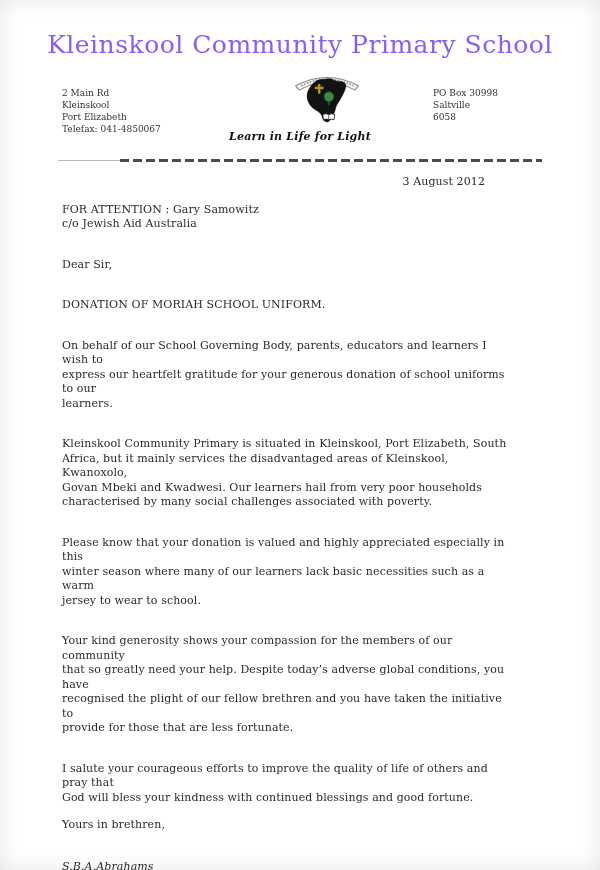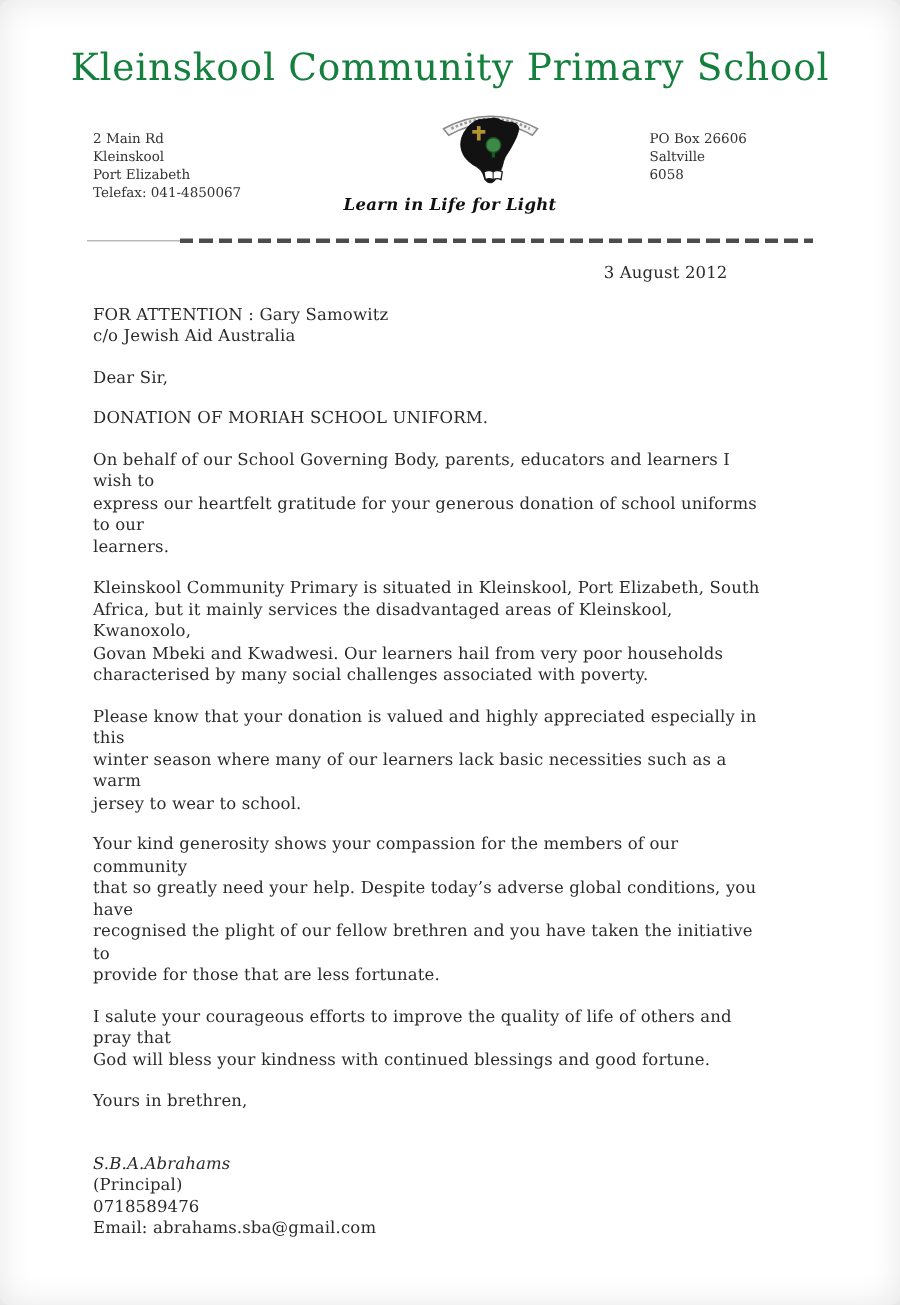--- a/index.html
+++ b/index.html
@@ -14,21 +14,21 @@
     color: #2a2a2a;
     overflow: hidden;
     box-shadow: inset 0 0 22px rgba(0,0,0,0.10);
     border-radius: 6px;
   }
   .school-title {
     margin-top: 30px;
     text-align: center;
     font-size: 25px;
     letter-spacing: 0.5px;
-    color: #15803d;
+    color: #8b5cf6;
     font-weight: normal;
   }
   .letterhead {
     position: relative;
     height: 72px;
     margin-top: 12px;
   }
   .addr {
     position: absolute;
     top: 16px;
@@ -74,21 +74,21 @@
     font-size: 11px;
     line-height: 14.5px;
     letter-spacing: 0.1px;
   }
   .date-line {
     margin-top: 13px;
     text-align: right;
     padding-right: 23px;
   }
   .attention-block { margin-top: 13px; white-space: pre-line; }
-  .para { margin-top: 13px; white-space: pre-line; }
+  .para { margin-top: 26px; white-space: pre-line; }
   .closing { margin-top: 13px; }
   .signature {
     margin-top: 27px;
     font-style: italic;
   }
   .sig-detail { white-space: pre-line; }
 </style>
 </head>
 <body>
 
@@ -124,21 +124,21 @@
         </g>
 
         <g>
           <path d="M45,50 Q49,48 52,50 Q55,48 59,50 L58,56 Q55,54.5 52,56 Q49,54.5 46,56 Z" fill="#ffffff" stroke="#1a1a1a" stroke-width="1"></path>
           <line x1="52" y1="50" x2="52" y2="55.5" stroke="#1a1a1a" stroke-width="0.8"></line>
         </g>
       </svg>
       <div class="motto">Learn in Life for Light</div>
     </div>
 
-    <div class="addr addr-right">PO Box 26606
+    <div class="addr addr-right">PO Box 30998
 Saltville
 6058</div>
   </div>
 
   <div class="divider">
     <div class="lead"></div>
     <div class="dashes"></div>
   </div>
 
   <div class="content">

